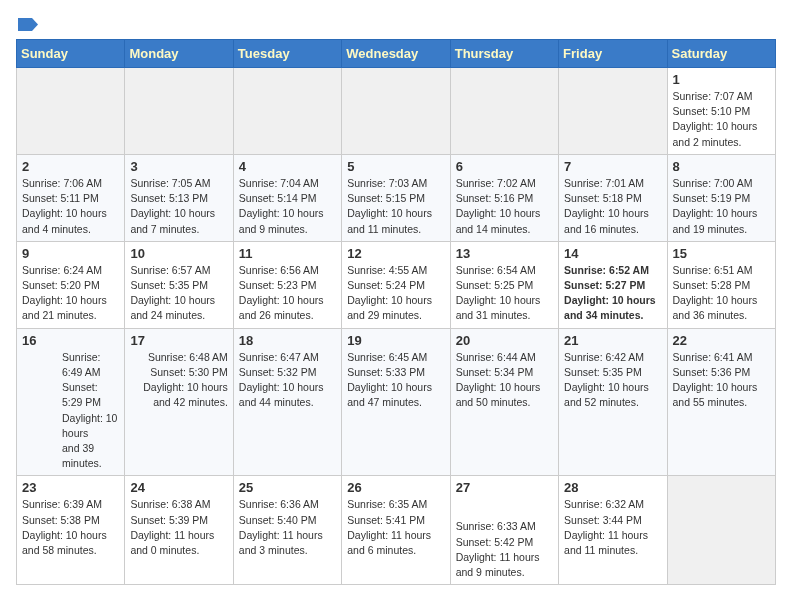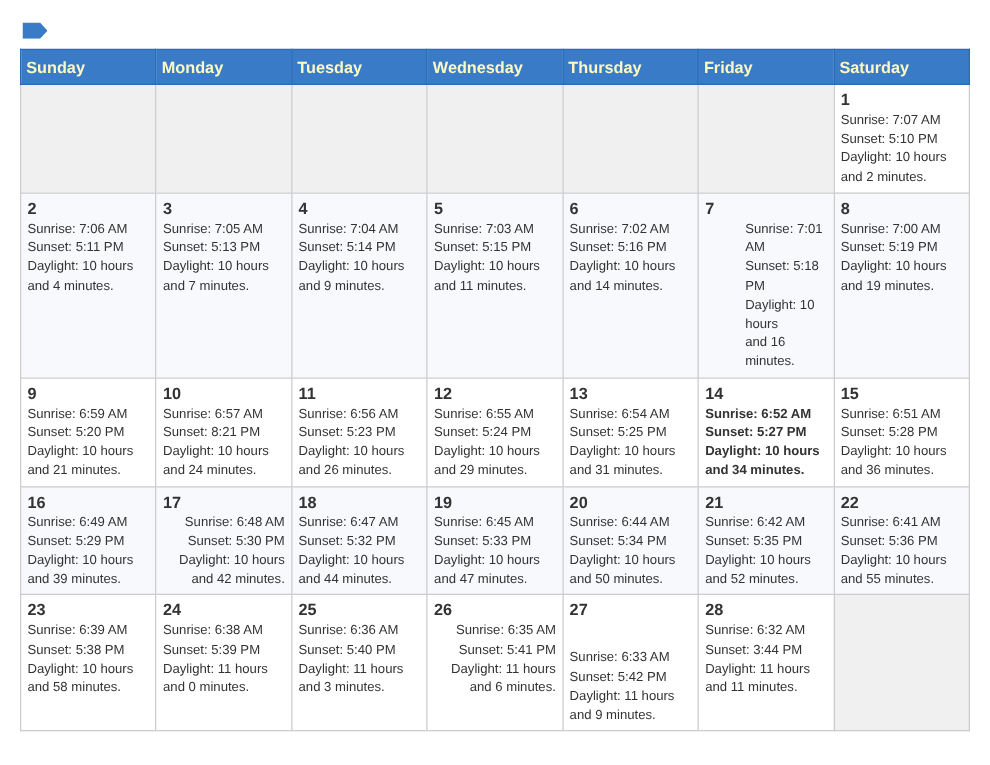--- a/index.html
+++ b/index.html
@@ -152,58 +152,58 @@
         </td>
         <td>
           <span class="day-number">6</span>
           <div class="day-info" style="white-space: pre-line;">Sunrise: 7:02 AM
 Sunset: 5:16 PM
 Daylight: 10 hours
 and 14 minutes.</div>
         </td>
         <td>
           <span class="day-number">7</span>
-          <div class="day-info" style="white-space: pre-line; margin-left: 32px;">Sunrise: 7:01 AM
+          <div class="day-info" style="white-space: pre-line;">Sunrise: 7:01 AM
 Sunset: 5:18 PM
 Daylight: 10 hours
 and 16 minutes.</div>
         </td>
         <td>
           <span class="day-number">8</span>
           <div class="day-info" style="white-space: pre-line;">Sunrise: 7:00 AM
 Sunset: 5:19 PM
 Daylight: 10 hours
 and 19 minutes.</div>
         </td>
       </tr>
       <tr>
         <td>
           <span class="day-number">9</span>
-          <div class="day-info" style="white-space: pre-line;">Sunrise: 6:59 AM
+          <div class="day-info" style="white-space: pre-line;">Sunrise: 6:24 AM
 Sunset: 5:20 PM
 Daylight: 10 hours
 and 21 minutes.</div>
         </td>
         <td>
           <span class="day-number">10</span>
           <div class="day-info" style="white-space: pre-line;">Sunrise: 6:57 AM
-Sunset: 8:21 PM
+Sunset: 5:35 PM
 Daylight: 10 hours
 and 24 minutes.</div>
         </td>
         <td>
           <span class="day-number">11</span>
           <div class="day-info" style="white-space: pre-line;">Sunrise: 6:56 AM
 Sunset: 5:23 PM
 Daylight: 10 hours
 and 26 minutes.</div>
         </td>
         <td>
           <span class="day-number">12</span>
-          <div class="day-info" style="white-space: pre-line;">Sunrise: 6:55 AM
+          <div class="day-info" style="white-space: pre-line;">Sunrise: 4:55 AM
 Sunset: 5:24 PM
 Daylight: 10 hours
 and 29 minutes.</div>
         </td>
         <td>
           <span class="day-number">13</span>
           <div class="day-info" style="white-space: pre-line;">Sunrise: 6:54 AM
 Sunset: 5:25 PM
 Daylight: 10 hours
 and 31 minutes.</div>
@@ -219,21 +219,21 @@
           <span class="day-number">15</span>
           <div class="day-info" style="white-space: pre-line;">Sunrise: 6:51 AM
 Sunset: 5:28 PM
 Daylight: 10 hours
 and 36 minutes.</div>
         </td>
       </tr>
       <tr>
         <td>
           <span class="day-number">16</span>
-          <div class="day-info" style="white-space: pre-line;">Sunrise: 6:49 AM
+          <div class="day-info" style="white-space: pre-line; margin-left: 40px;">Sunrise: 6:49 AM
 Sunset: 5:29 PM
 Daylight: 10 hours
 and 39 minutes.</div>
         </td>
         <td>
           <span class="day-number">17</span>
           <div class="day-info" style="white-space: pre-line; text-align: right;">Sunrise: 6:48 AM
 Sunset: 5:30 PM
 Daylight: 10 hours
 and 42 minutes.</div>
@@ -291,21 +291,21 @@
         </td>
         <td>
           <span class="day-number">25</span>
           <div class="day-info" style="white-space: pre-line;">Sunrise: 6:36 AM
 Sunset: 5:40 PM
 Daylight: 11 hours
 and 3 minutes.</div>
         </td>
         <td>
           <span class="day-number">26</span>
-          <div class="day-info" style="white-space: pre-line; text-align: right;">Sunrise: 6:35 AM
+          <div class="day-info" style="white-space: pre-line;">Sunrise: 6:35 AM
 Sunset: 5:41 PM
 Daylight: 11 hours
 and 6 minutes.</div>
         </td>
         <td>
           <span class="day-number">27</span>
           <div class="day-info" style="white-space: pre-line; margin-top: 24px;">Sunrise: 6:33 AM
 Sunset: 5:42 PM
 Daylight: 11 hours
 and 9 minutes.</div>

